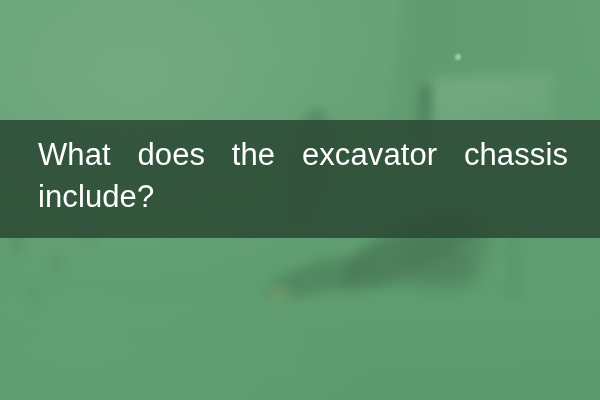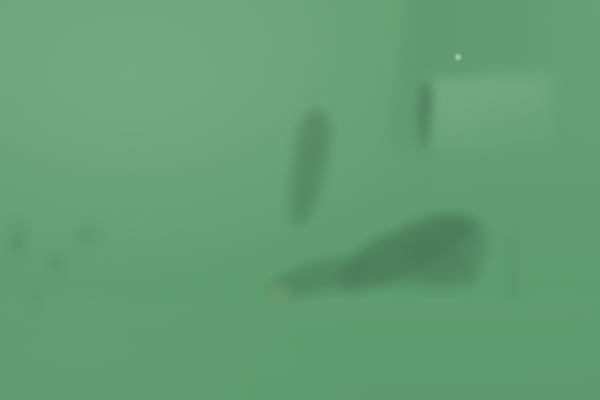--- a/index.html
+++ b/index.html
@@ -248,14 +248,19 @@
     <div class="limb-arc"></div>
     <div class="limb-thigh"></div>
     <div class="limb-shin"></div>
     <div class="post-right"></div>
     <div class="flare-warm"></div>
     <div class="ground-haze"></div>
     <div class="photo-tint"></div>
     <div class="photo-lift"></div>
   </div>
 
+  <div class="caption-band">
+    <div class="caption-inner">
+      <p class="caption-text">What does the excavator chassis include?</p>
+    </div>
+  </div>
 
 </div>
 
 </body></html>

